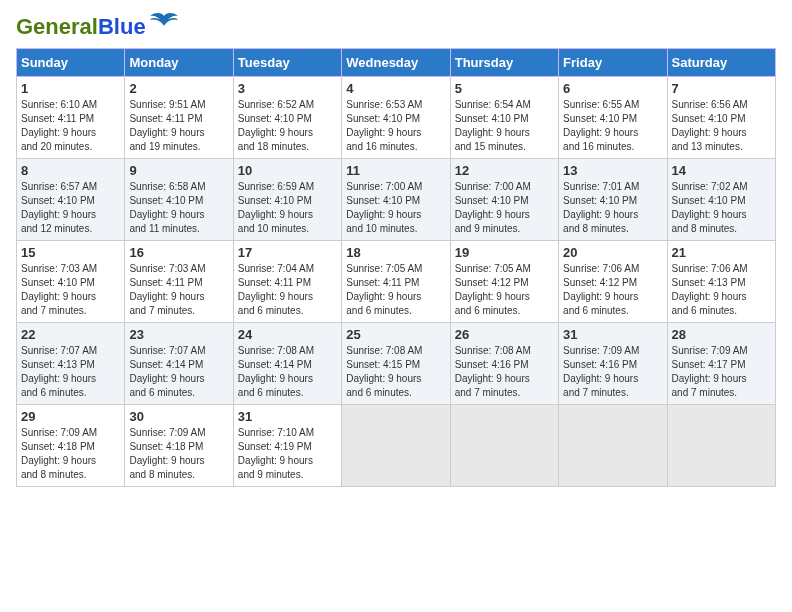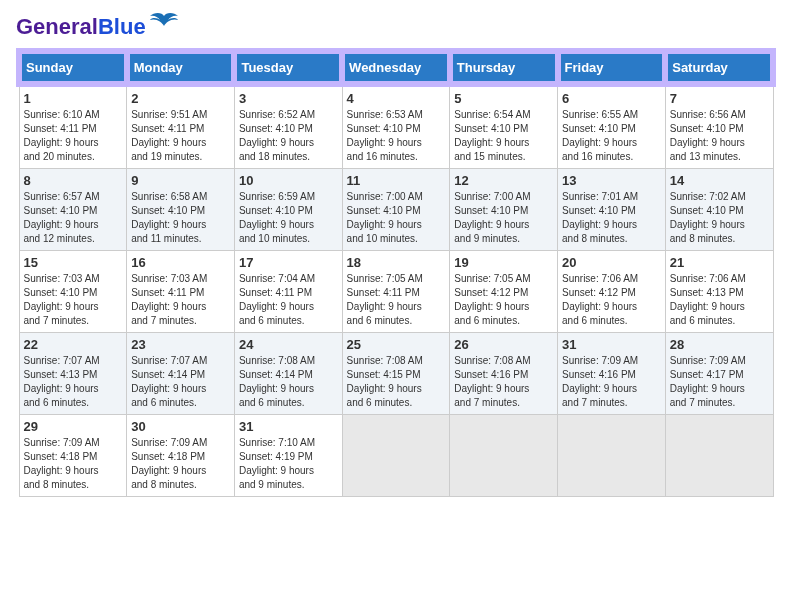--- a/index.html
+++ b/index.html
@@ -39,21 +39,21 @@
       border-collapse: collapse;
       font-size: 11px;
     }
     .calendar thead tr th {
       background: #2a7ac7;
       color: #fff;
       padding: 6px 4px;
       text-align: left;
       font-size: 13px;
       font-weight: bold;
-      border: 6px solid #c4b5fd;
+      border: 1px solid #c4b5fd;
     }
     .calendar tbody tr td {
       vertical-align: top;
       padding: 4px;
       border: 1px solid #ccc;
       min-height: 80px;
       width: calc(100% / 7);
       background: #fff;
     }
     .calendar tbody tr:nth-child(even) td {
@@ -75,21 +75,21 @@
       line-height: 1.4;
     }
   </style>
 </head>
 <body>
 
 <div class="header">
   <div class="logo">
     <div style="display:flex; align-items:center;">
       <span style="font-size:22px; font-weight:bold; color:#333; line-height:1;">
-        <span style="color:#4c1d95;margin-top:37px;">General</span><span style="color:#1d4ed8;">Blue</span>
+        <span style="color:#4d7c0f;margin-top:37px;">General</span><span style="color:#1d4ed8;">Blue</span>
       </span>
       <svg style="margin-left:4px; margin-top:-8px;" width="28" height="22" viewBox="0 0 28 22">
         <path d="M14 4 C16 0, 24 0, 28 4 C24 3, 20 5, 18 8 C20 6, 26 5, 28 8 C22 6, 16 10, 14 14 C12 10, 6 6, 0 8 C2 5, 8 6, 10 8 C8 5, 4 3, 0 4 C4 0, 12 0, 14 4Z" fill="#1a6fb5"></path>
       </svg>
     </div>
   </div>
 </div>
 
 <table class="calendar">
   <thead>

